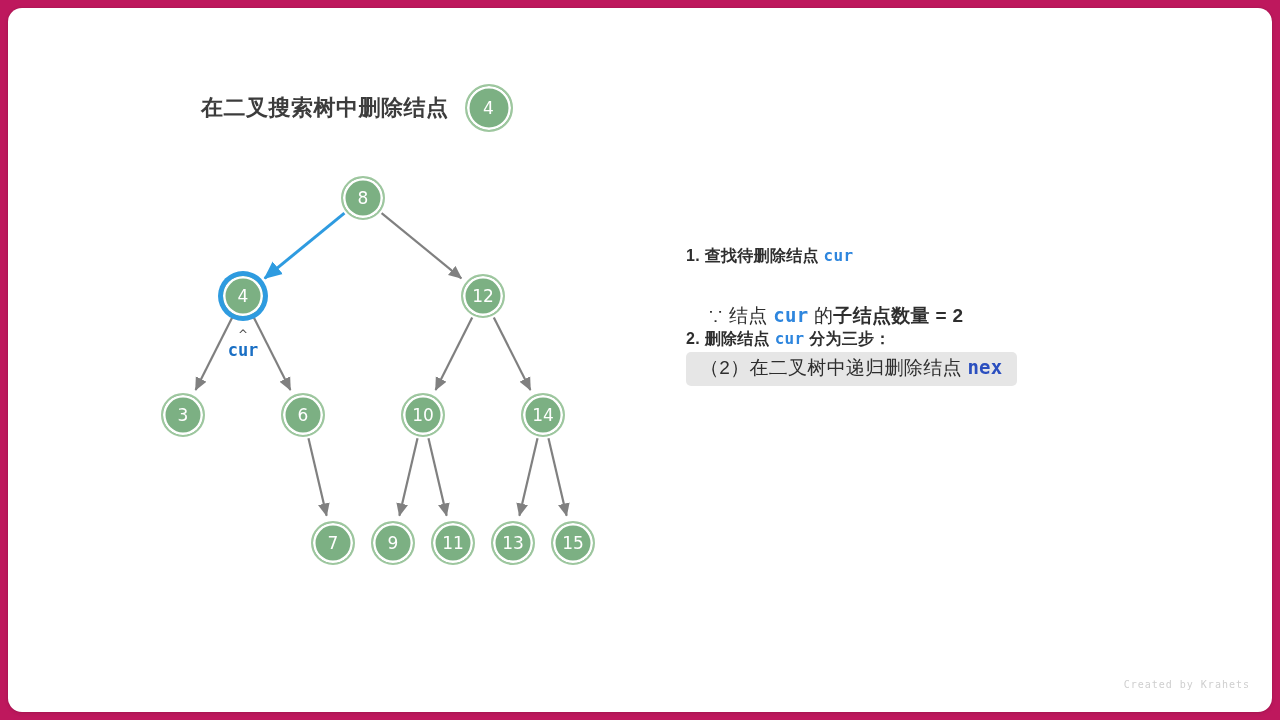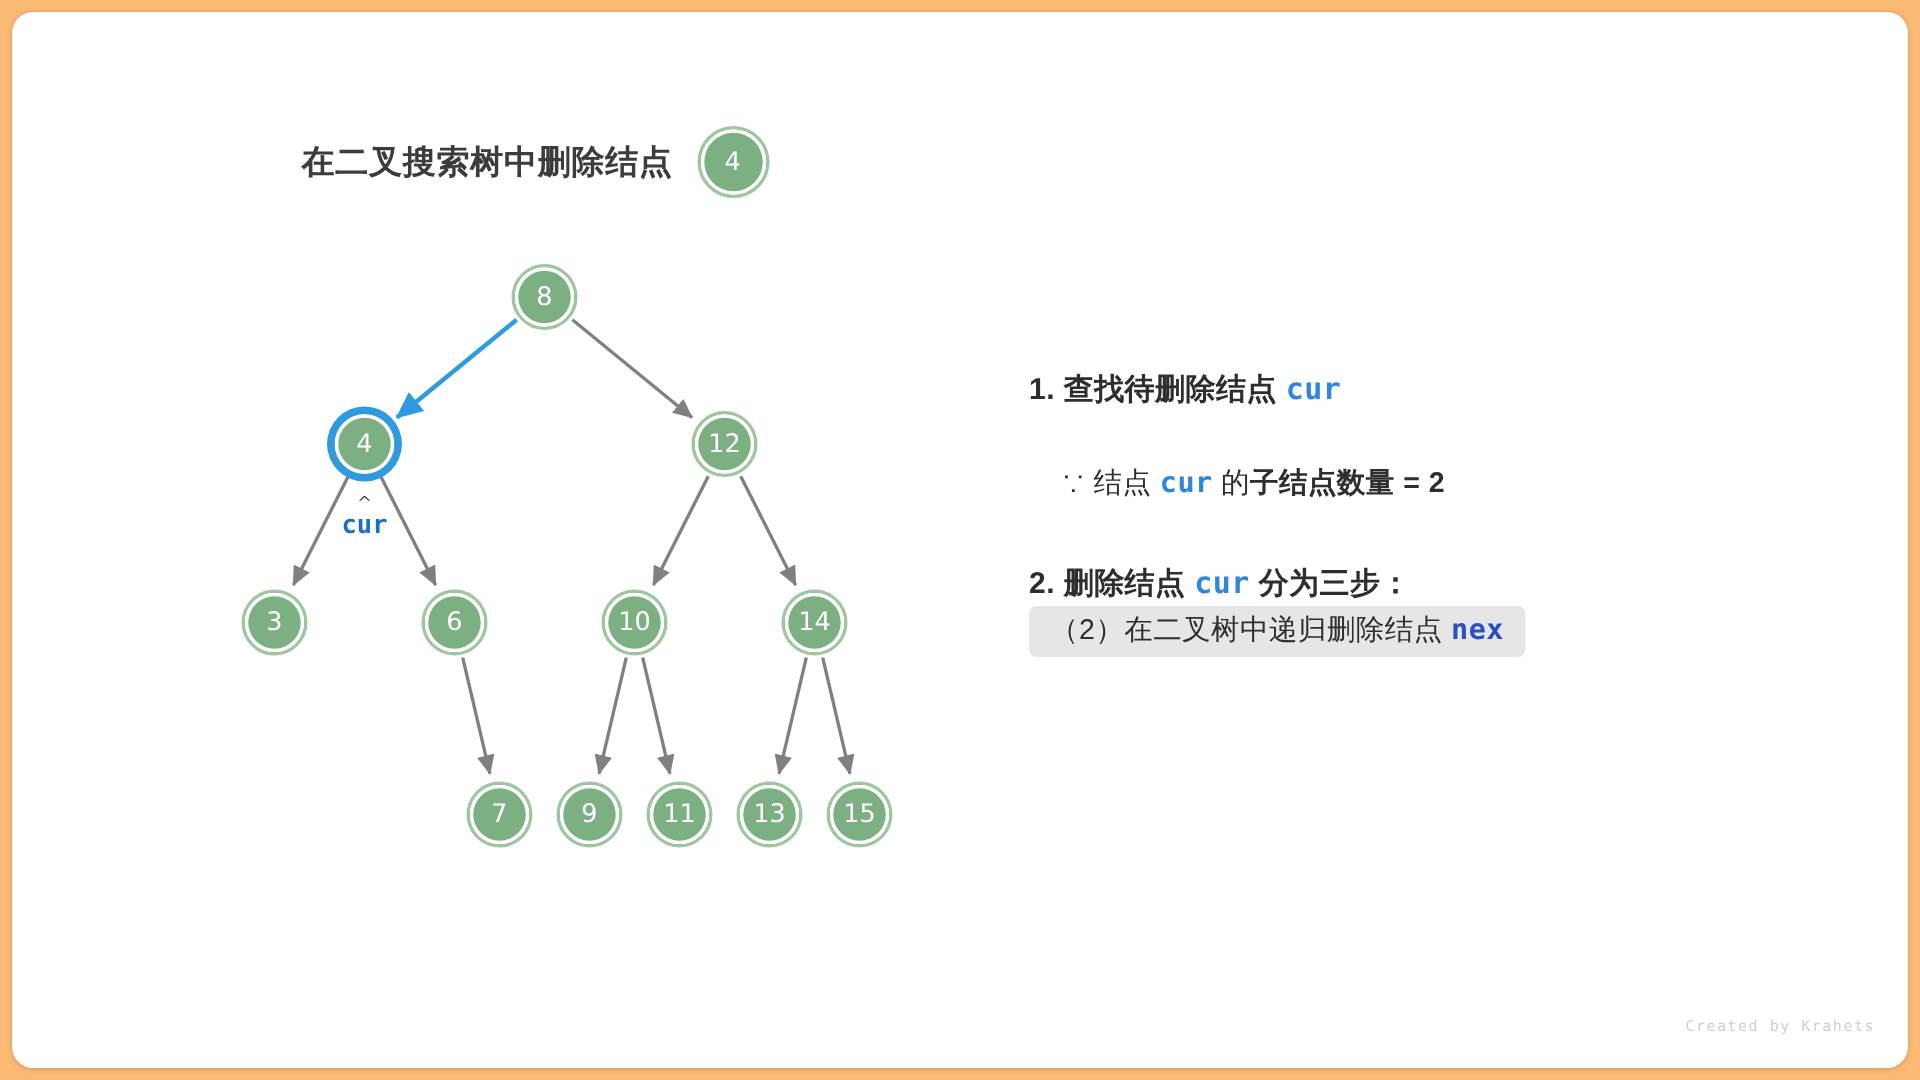--- a/index.html
+++ b/index.html
@@ -6,21 +6,21 @@
     margin: 0;
     padding: 0;
     background: #f4f4f4;
     font-family: "Liberation Sans", sans-serif;
   }
   #stage {
     position: relative;
     width: 1280px;
     height: 720px;
     overflow: hidden;
-    background: #fdba74;
+    background: #be185d;
   }
   #card {
     position: absolute;
     left: 8px;
     top: 8px;
     width: 1264px;
     height: 704px;
     background: #ffffff;
     border-radius: 14px;
     box-shadow: 0 1px 4px rgba(0,0,0,0.12), 0 0 0 1px rgba(0,0,0,0.03);
@@ -109,21 +109,21 @@
 
   
   #panel {
     position: absolute;
     left: 678px;
     top: 238px;
     width: 560px;
     color: #2e2e2e;
   }
   .step-head {
-    font-size: 20px;
+    font-size: 16px;
     font-weight: bold;
     color: #2e2e2e;
     white-space: nowrap;
     letter-spacing: 0.3px;
   }
   .reason {
     font-size: 19px;
     color: #2e2e2e;
     white-space: nowrap;
     margin-top: 36px;
@@ -149,21 +149,21 @@
   }
   .mono-nex {
     font-family: "DejaVu Sans Mono", monospace;
     font-weight: bold;
     color: #2b4fbf;
   }
   .b {
     font-weight: bold;
     margin-top: 44px;
   }
-  #step2-head { margin-top: 40px; }
+  #step2-head { }
   #sub1 { margin-top: 8px; }
   #sub2 { margin-top: 2px; }
 
   
   #footer {
     position: absolute;
     right: 22px;
     bottom: 22px;
     color: #cfcfcf;
     font-family: "DejaVu Sans Mono", monospace;

